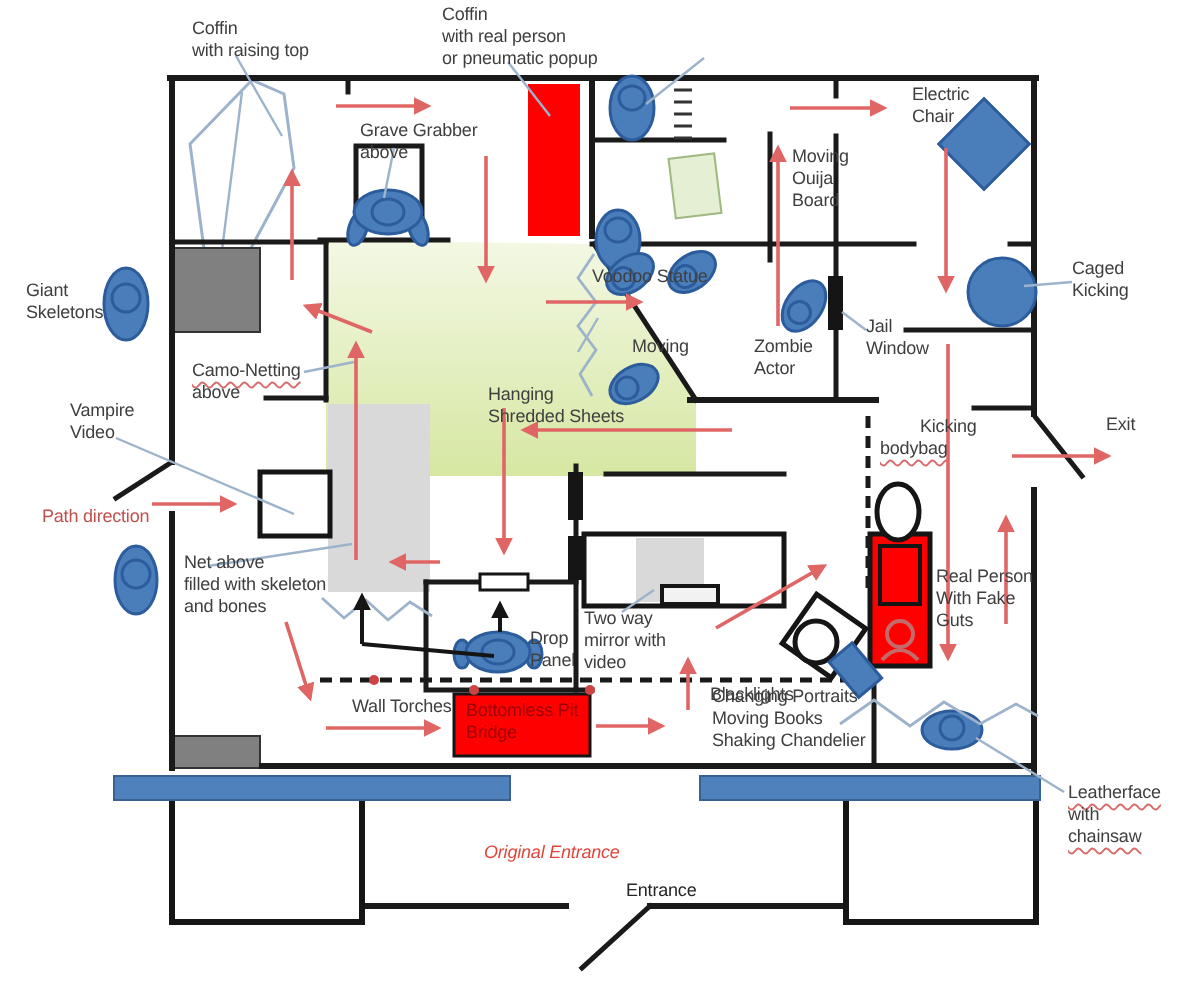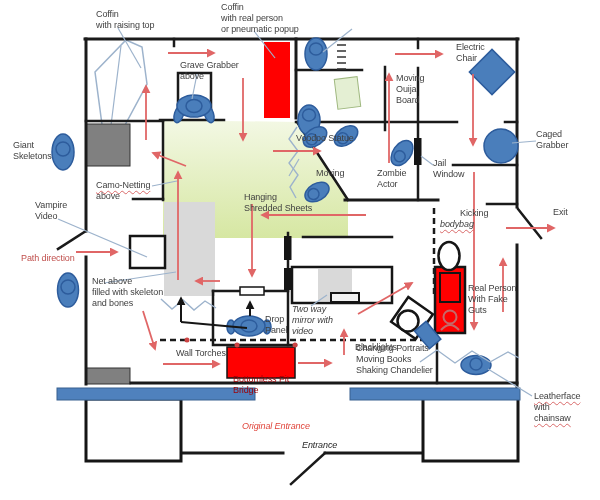--- a/index.html
+++ b/index.html
@@ -236,53 +236,53 @@
 above</div>
       <div class="lbl" style="left: 456px; top: 42px;">Electric
 Chair</div>
       <div class="lbl" style="left: 396px; top: 73px;">Moving
 Ouija
 Board</div>
       <div class="lbl" style="left: 296px; top: 133px;">Voodoo Statue</div>
       <div class="lbl" style="left: 13px; top: 140px;">Giant
 Skeletons</div>
       <div class="lbl" style="left: 536px; top: 129px;">Caged
-Grabber</div>
+Kicking</div>
       <div class="lbl" style="left: 433px; top: 158px;">Jail
 Window</div>
       <div class="lbl wavy" style="left: 96px; top: 180px;">Camo-Netting</div>
       <div class="lbl" style="left: 96px; top: 191px;">above</div>
       <div class="lbl" style="left: 244px; top: 176px; margin-top: 16px;">Hanging
 Shredded Sheets</div>
       <div class="lbl" style="left: 316px; top: 168px;">Moving</div>
       <div class="lbl" style="left: 377px; top: 168px;">Zombie
 Actor</div>
       <div class="lbl" style="left: 35px; top: 200px;">Vampire
 Video</div>
       <div class="lbl" style="left: 553px; top: 207px;">Exit</div>
       <div class="lbl" style="left: 440px; top: 208px; margin-left: 20px;">Kicking</div>
-      <div class="lbl wavy" style="left: 440px; top: 219px; font-style: italic;">bodybag</div>
+      <div class="lbl wavy" style="left: 440px; top: 219px;">bodybag</div>
       <div class="lbl" style="left: 92px; top: 276px;">Net above
 filled with skeleton
 and bones</div>
       <div class="lbl" style="left: 21px; top: 253px; color: rgb(192, 80, 77);">Path direction</div>
       <div class="lbl" style="left: 265px; top: 314px;">Drop
 Panel</div>
-      <div class="lbl" style="left: 292px; top: 304px; font-style: italic;">Two way
+      <div class="lbl" style="left: 292px; top: 304px;">Two way
 mirror with
 video</div>
       <div class="lbl" style="left: 355px; top: 342px;">Blacklights</div>
       <div class="lbl" style="left: 468px; top: 283px;">Real Person
 With Fake
 Guts</div>
       <div class="lbl" style="left: 356px; top: 343px;">Changing Portraits
 Moving Books
 Shaking Chandelier</div>
       <div class="lbl" style="left: 176px; top: 348px;">Wall Torches</div>
-      <div class="lbl" style="left: 233px; top: 350px; color: rgb(156, 0, 6); margin-top: 24px;">Bottomless Pit
+      <div class="lbl" style="left: 233px; top: 350px; color: rgb(156, 0, 6);">Bottomless Pit
 Bridge</div>
       <div class="lbl wavy" style="left: 534px; top: 391px;">Leatherface</div>
       <div class="lbl" style="left: 534px; top: 402px;">with</div>
       <div class="lbl wavy" style="left: 534px; top: 413px;">chainsaw</div>
       <div class="lbl" style="left: 242px; top: 421px; color: rgb(224, 70, 60); font-style: italic;">Original Entrance</div>
-      <div class="lbl" style="left: 302px; top: 440px; color: rgb(38, 38, 38); font-style: italic;">Entrance</div>
+      <div class="lbl" style="left: 313px; top: 440px; color: rgb(38, 38, 38);">Entrance</div>
     </div>
 </div>
 
 </body></html>

